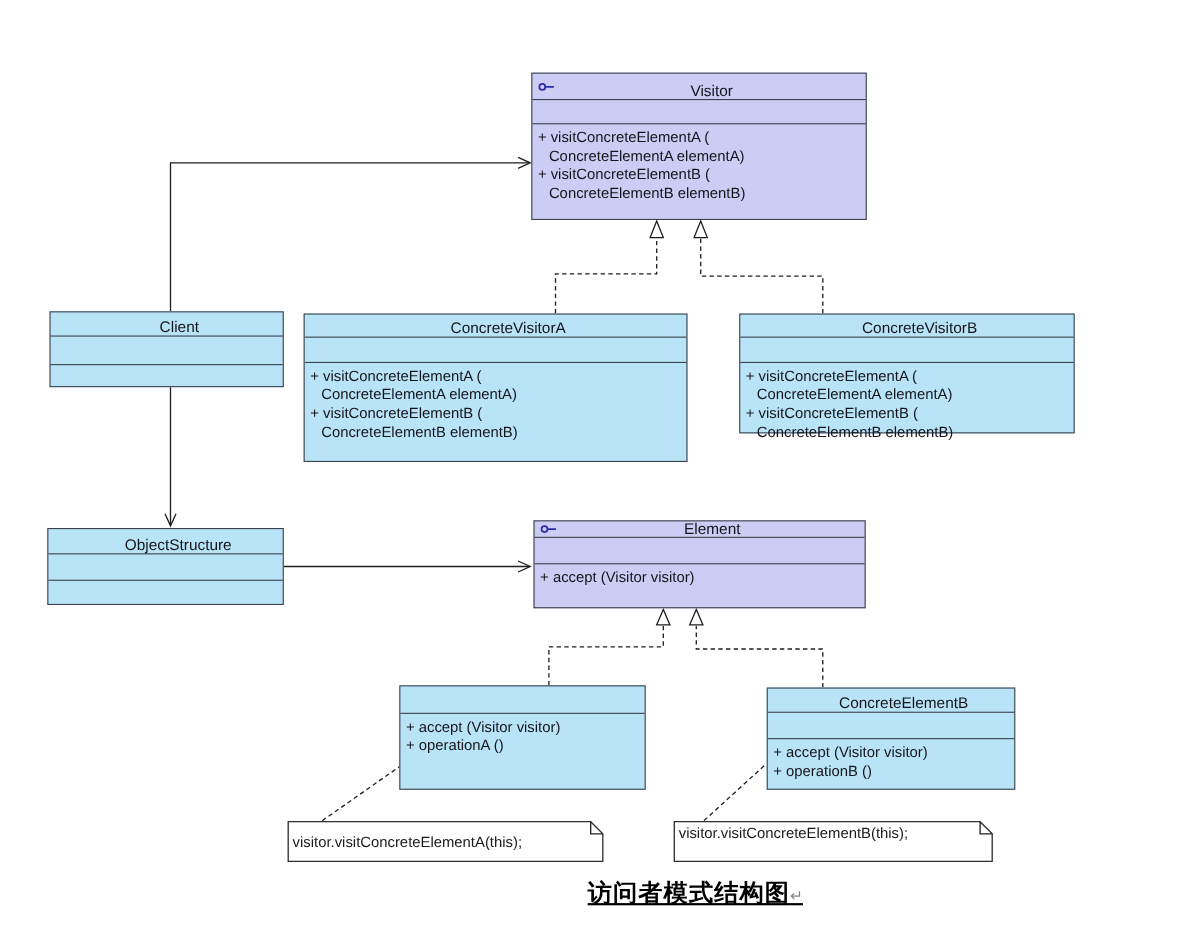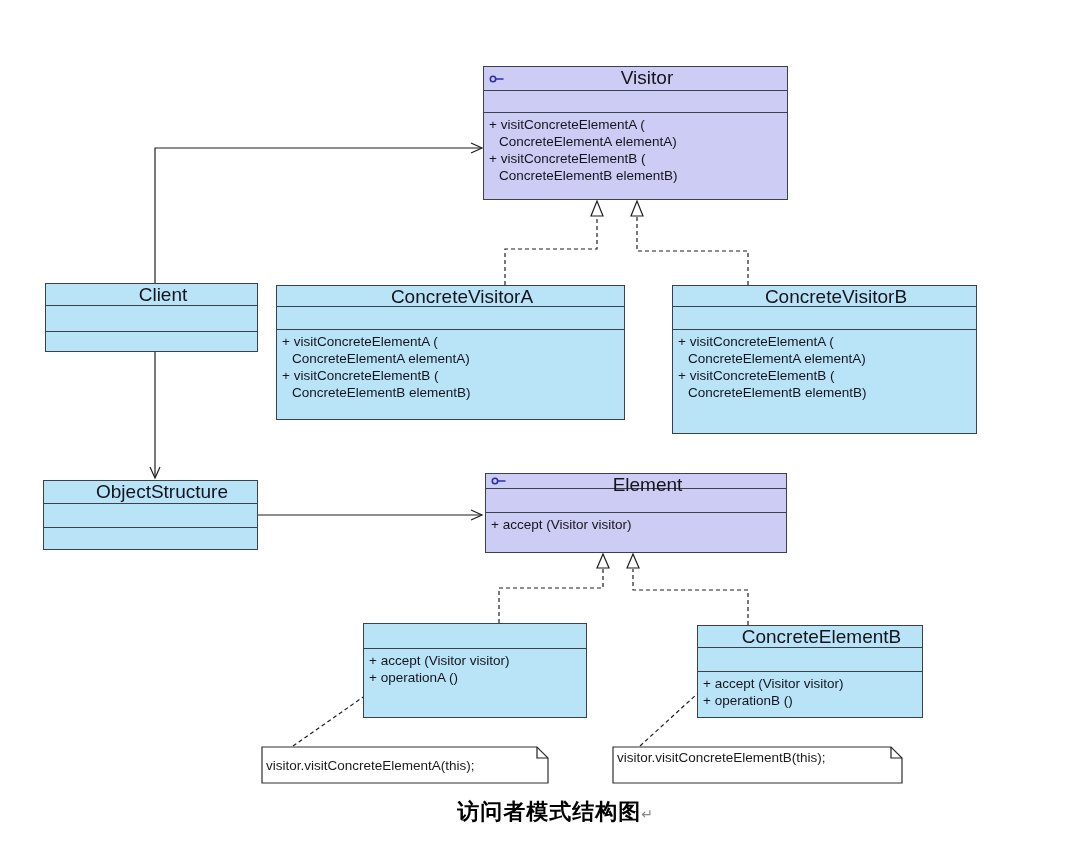--- a/index.html
+++ b/index.html
@@ -13,36 +13,36 @@
   .tri    { fill:#ffffff; stroke:#1f1f1f; stroke-width:1.2; }
   .note-shape { fill:#ffffff; stroke:#2e2e2e; stroke-width:1.2; }
 
   .cls {
     position:absolute; box-sizing:border-box;
     border:1px solid #39424c; background:#b9e4f8; color:#14141c;
   }
   .cls.iface { background:#ccccf4; }
   .hdr {
     box-sizing:border-box; border-bottom:1px solid #39424c;
-    display:flex; align-items:flex-start; justify-content:center;
-    font-size:19px; position:relative;padding-left:23px;
+    display:flex; align-items:flex-end; justify-content:center;
+    font-size:14px; position:relative;padding-left:23px;
   }
   .keyicon { position:absolute; left:5px; top:50%; transform:translateY(-50%); line-height:0; }
   .attrs { box-sizing:border-box; border-bottom:1px solid #39424c; }
   .methods { box-sizing:border-box; padding:3px 20px 0 5px; font-size:13.5px; line-height:17px; }
   .m-line { white-space:nowrap; }
   .m-line.cont { padding-left:10px; }
 
   .note-text {
     position:absolute; box-sizing:border-box; padding-left:4px;
     font-size:13.5px; color:#1a1a1a; display:flex; align-items:center;
   }
   .caption {
-    position:absolute; left:380px; top:797px; width:350px; text-align:center;
-    font-size:22px; font-weight:bold; color:#000000; letter-spacing:1px;
+    position:absolute; left:380px; top:797px; width:350px; text-align:right;
+    font-size:22px; font-weight:bold; color:#000000; letter-spacing:1px;text-decoration:underline;
   }
   .ret { font-size:14px; color:#888; font-weight:normal; letter-spacing:0; }
 </style>
 </head>
 <body>
 
 <div id="canvas">
 
   <svg id="connector-layer" width="1073" height="842">
 
@@ -109,21 +109,21 @@
     </div>
     <div class="attrs" style="height:23px"></div>
     <div class="methods">
       <div class="m-line">+ visitConcreteElementA (</div>
       <div class="m-line cont">ConcreteElementA elementA)</div>
       <div class="m-line">+ visitConcreteElementB (</div>
       <div class="m-line cont">ConcreteElementB elementB)</div>
     </div>
   </div>
 
-  <div class="cls" style="left:672px;top:285px;width:305px;height:149px">
+  <div class="cls" style="left:672px;top:285px;width:305px;height:109px">
     <div class="hdr" style="height:21px">
       <span class="ttl">ConcreteVisitorB</span>
     </div>
     <div class="attrs" style="height:23px"></div>
     <div class="methods">
       <div class="m-line">+ visitConcreteElementA (</div>
       <div class="m-line cont">ConcreteElementA elementA)</div>
       <div class="m-line">+ visitConcreteElementB (</div>
       <div class="m-line cont">ConcreteElementB elementB)</div>
     </div>

